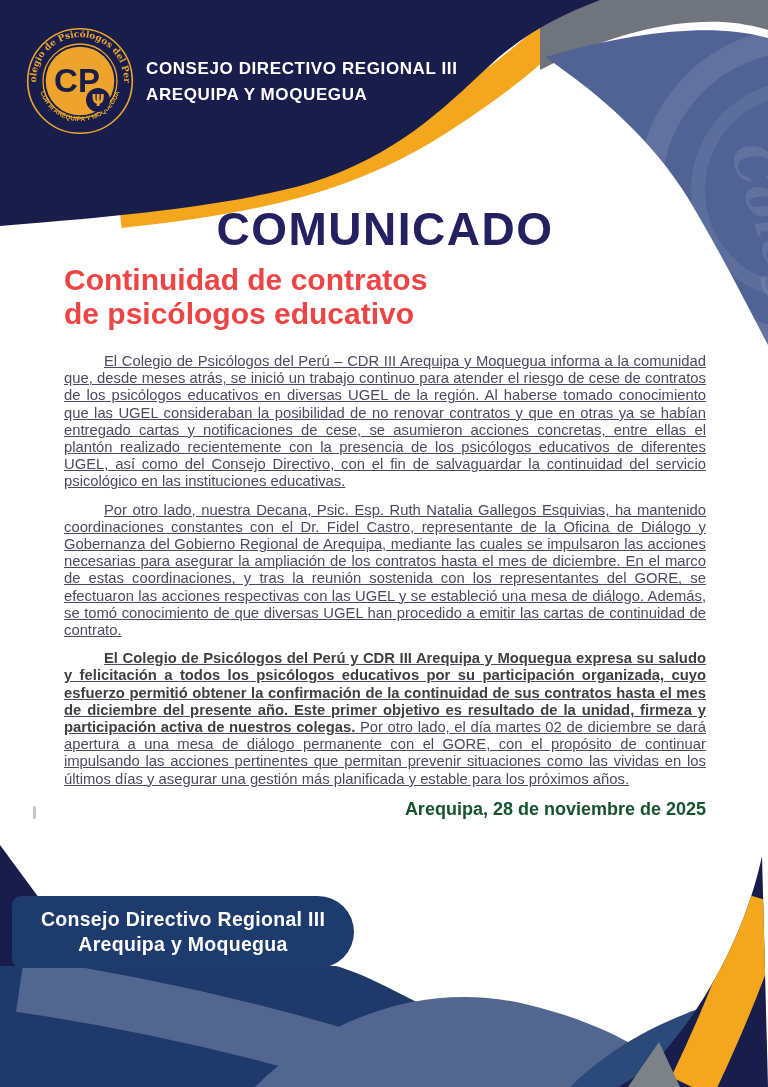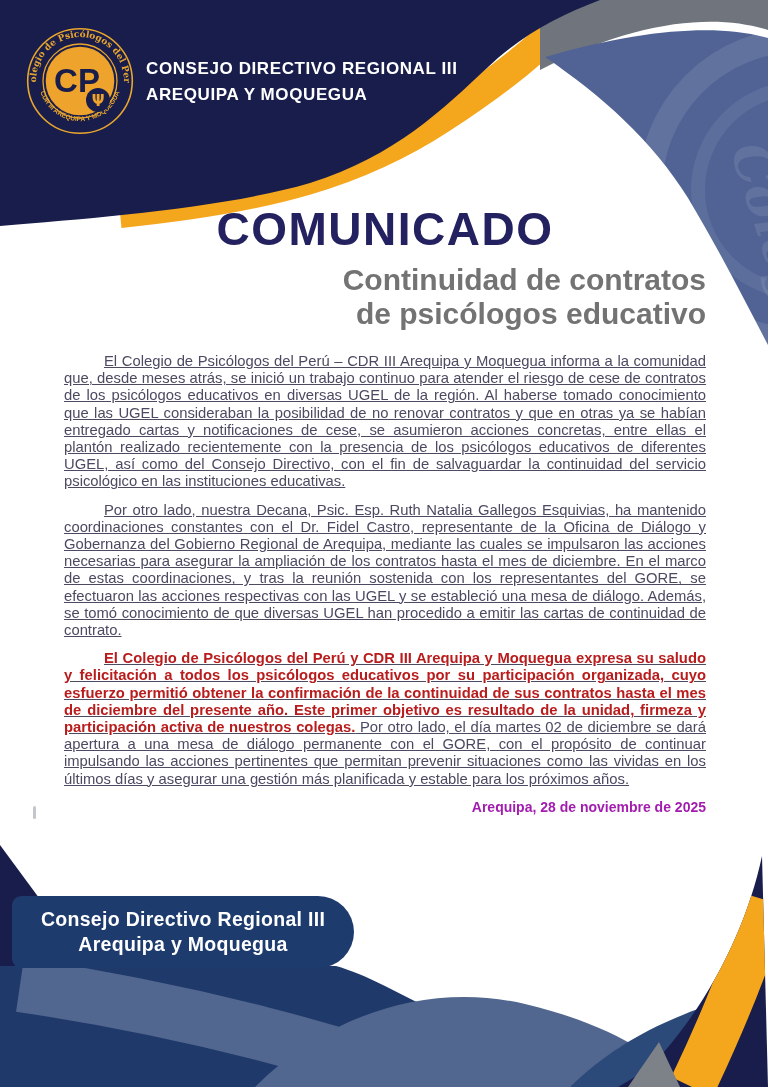--- a/index.html
+++ b/index.html
@@ -15,30 +15,30 @@
     position:absolute;left:146px;top:56px;z-index:3;
     color:#ffffff;font-weight:bold;font-size:17px;line-height:26px;letter-spacing:.6px;
   }
   
   .main{position:absolute;left:64px;top:196px;width:642px;z-index:2;margin-top:7px;}
   .kicker{
     text-align:center;color:#23215F;font-weight:bold;font-size:46px;
     letter-spacing:1.5px;line-height:52px;margin:0 0 8px 0;
   }
   .subtitle{
-    text-align:right;color:#737373;font-weight:bold;font-size:30px;line-height:34px;
+    text-align:left;color:#ef4444;font-weight:bold;font-size:30px;line-height:34px;
     margin:0 0 22px 0;
   }
   .body-text p{
     margin:0 0 11px 0;color:#4B4A61;font-size:14.8px;line-height:17.2px;
     text-align:justify;text-indent:40px;text-decoration:underline;
   }
-  .body-text p b{color:#b91c1c;}
+  .body-text p b{color:#404040;}
   .dateline{
-    margin-top:9px;text-align:right;color:#a21caf;font-weight:bold;font-size:14px;
+    margin-top:9px;text-align:right;color:#14532d;font-weight:bold;font-size:18px;
   }
   .speck{position:absolute;left:33px;top:806px;width:3px;height:13px;
     background:rgba(90,90,110,.35);border-radius:2px;z-index:2;}
   
   .banner{
     position:absolute;left:12px;top:896px;width:342px;height:72px;z-index:3;
     background:#1E3B6E;border-radius:10px 38px 38px 10px;
     display:flex;flex-direction:column;align-items:center;justify-content:center;
     color:#ffffff;font-weight:bold;font-size:19.5px;line-height:25px;letter-spacing:.3px;
     text-align:center;

